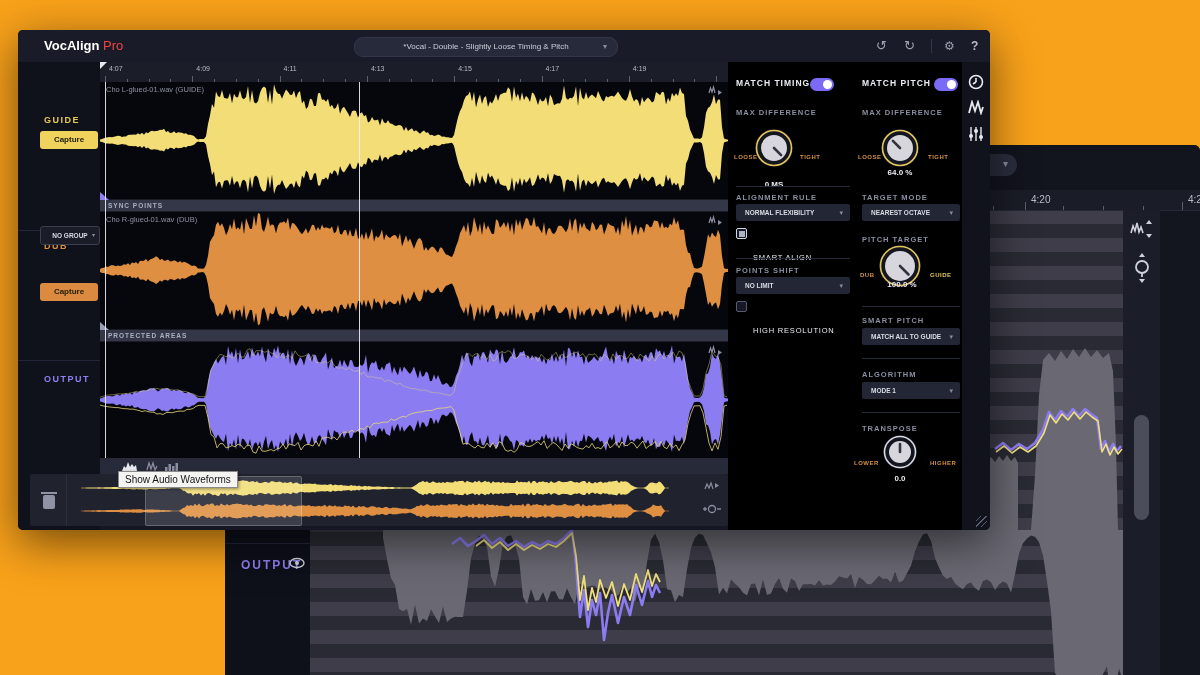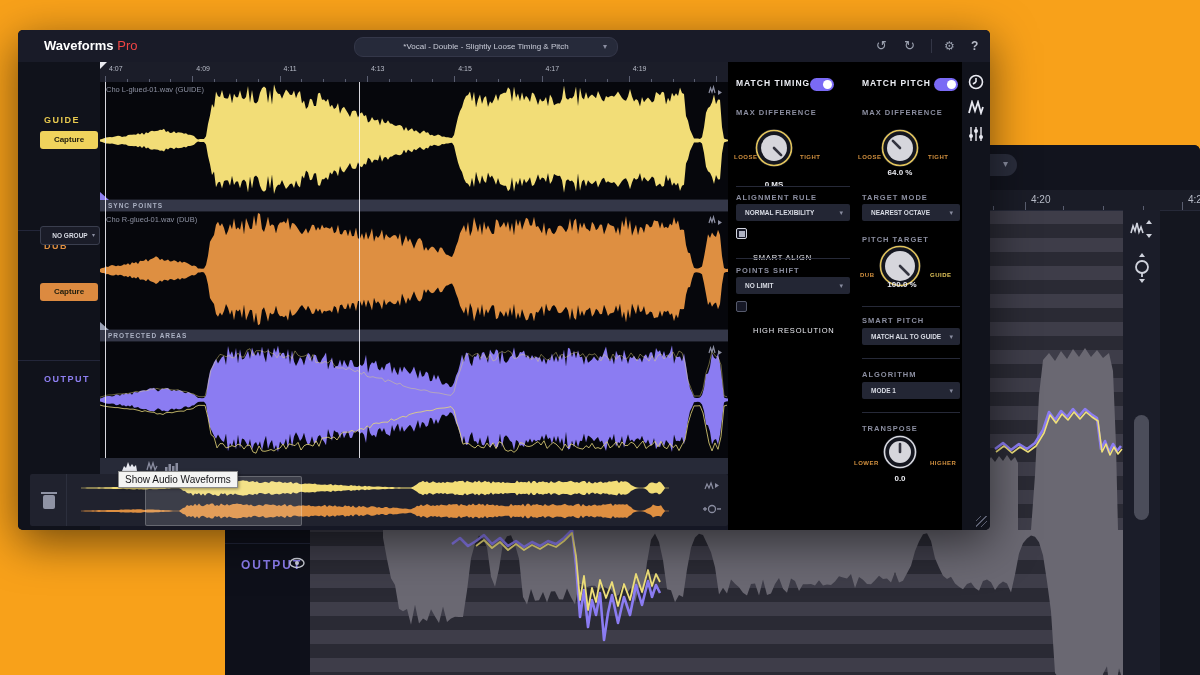--- a/index.html
+++ b/index.html
@@ -159,21 +159,21 @@
         <line x1="12" y1="23" x2="12" y2="27" stroke="#cfd2dc" stroke-width="1.8"></line>
         <path d="M12,33 l-3,-4 h6 z" fill="#cfd2dc"></path>
       </svg>
       <div class="bw-scroll abs"></div>
     </div>
   </div>
 
   <div id="fwin" class="abs">
 
     <div class="titlebar abs">
-      <div class="brand abs"><span>Waveforms</span><span class="pro">&nbsp;Pro</span></div>
+      <div class="brand abs"><span>VocAlign</span><span class="pro">&nbsp;Pro</span></div>
       <div class="preset abs"><span>*Vocal - Double - Slightly Loose Timing &amp; Pitch</span><span class="chev">▾</span></div>
       <span class="tb-ic abs" style="left:858px">↺</span>
       <span class="tb-ic abs" style="left:886px">↻</span>
       <span class="abs" style="left:913px;top:9px;width:1px;height:14px;background:#333646"></span>
       <span class="tb-ic abs" style="left:926px;font-size:12px">⚙</span>
       <span class="tb-ic abs" style="left:953px;font-size:12px;font-weight:bold;color:#b8bcc8">?</span>
     </div>
 
     <div class="sidebar abs">
       <div class="abs sec-lbl" style="left:26px;top:53px;color:#E8C94F">GUIDE</div>

